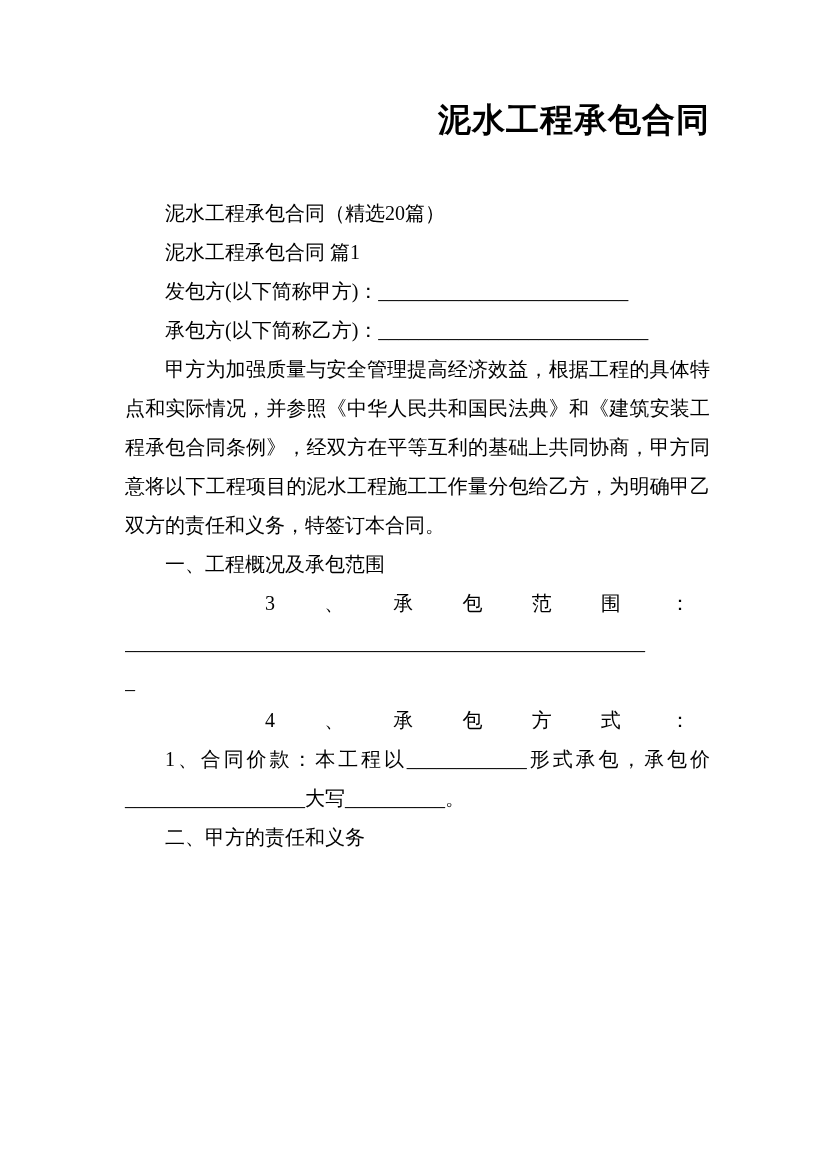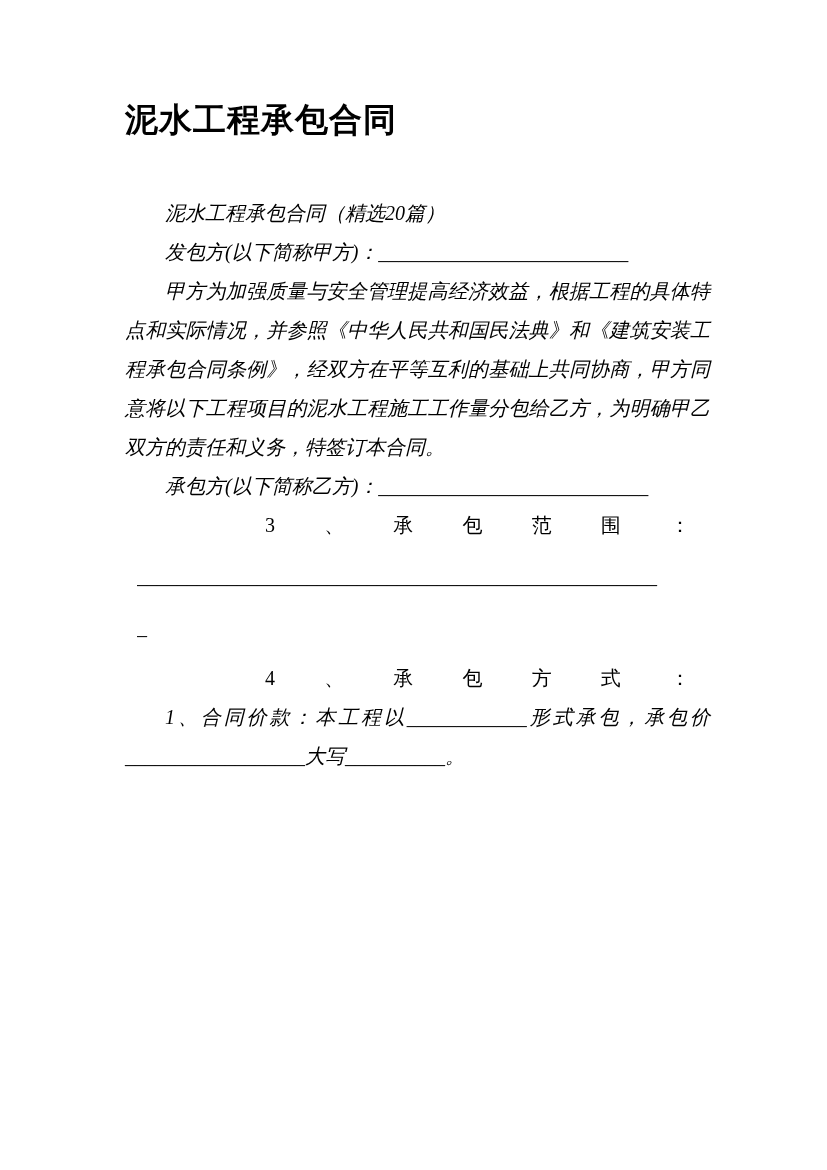--- a/index.html
+++ b/index.html
@@ -17,65 +17,66 @@
     padding: 100px 117px 0 125px;
     font-family: "Liberation Serif", "DejaVu Serif", serif;
     color: #000000;
     font-size: 20px;
     line-height: 39px;
     overflow: hidden;
   }
   .doc-title {
     font-size: 33px;
     font-weight: bold;
-    text-align: left;
+    text-align: right;
     line-height: 40px;
     margin: 0 0 54px 0;
     letter-spacing: 1px;
   }
   .para {
     margin: 0;
     text-align: justify;
-    font-style: italic;
   }
   .indent {
     text-indent: 2em;
   }
   .dist-row {
     display: flex;
     justify-content: space-between;
     margin-left: 140px;
     margin-right: 20px;
     line-height: 39px;
   }
   .dist-row span {
     display: inline-block;
   }
   .blank-row {
-    margin: 12px;
+    margin: 0;
     white-space: nowrap;
     overflow: hidden;
   }
 </style>
 </head>
 <body>
 
 <div class="page">
 
   <h1 class="doc-title">泥水工程承包合同</h1>
 
   <p class="para indent">泥水工程承包合同（精选20篇）</p>
 
+  <p class="para indent">泥水工程承包合同 篇1</p>
 
   <p class="para indent">发包方(以下简称甲方)：_________________________</p>
 
+  <p class="para indent">承包方(以下简称乙方)：___________________________</p>
+
   <p class="para indent">甲方为加强质量与安全管理提高经济效益，根据工程的具体特点和实际情况，并参照《中华人民共和国民法典》和《建筑安装工程承包合同条例》，经双方在平等互利的基础上共同协商，甲方同意将以下工程项目的泥水工程施工工作量分包给乙方，为明确甲乙双方的责任和义务，特签订本合同。</p>
 
-  <p class="para indent">承包方(以下简称乙方)：___________________________</p>
-
+  <p class="para indent">一、工程概况及承包范围</p>
 
 
 
   <div class="dist-row">
     <span>3</span>
     <span>、</span>
     <span>承</span>
     <span>包</span>
     <span>范</span>
     <span>围</span>
@@ -93,14 +94,15 @@
     <span>包</span>
     <span>方</span>
     <span>式</span>
     <span>：</span>
   </div>
 
 
 
   <p class="para indent">1、合同价款：本工程以____________形式承包，承包价__________________大写__________。</p>
 
+  <p class="para indent">二、甲方的责任和义务</p>
 
 </div>
 
 </body></html>

